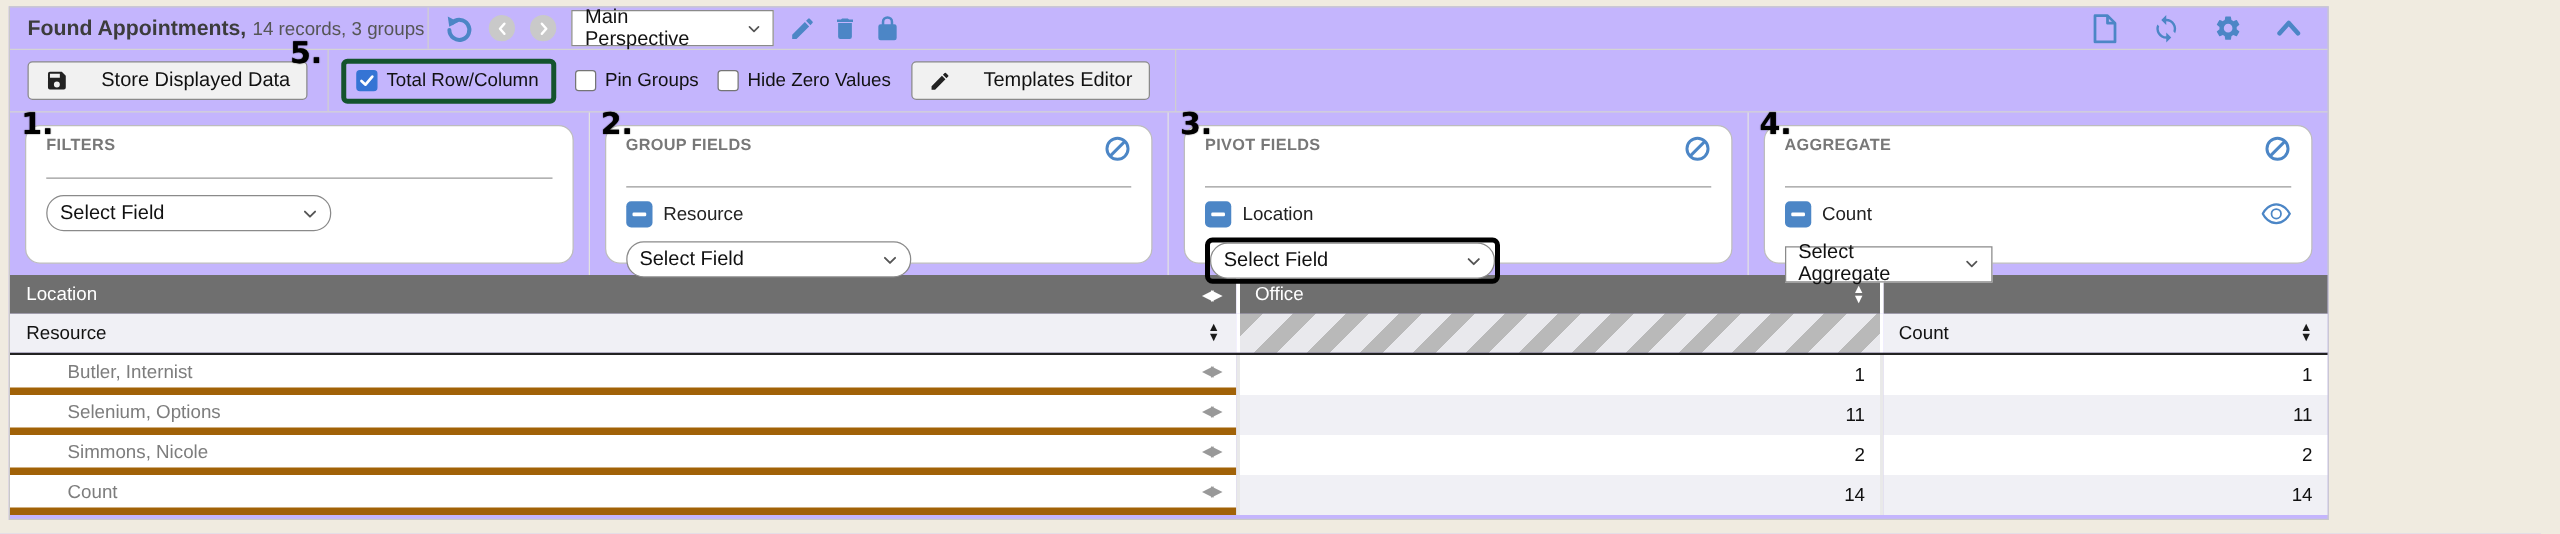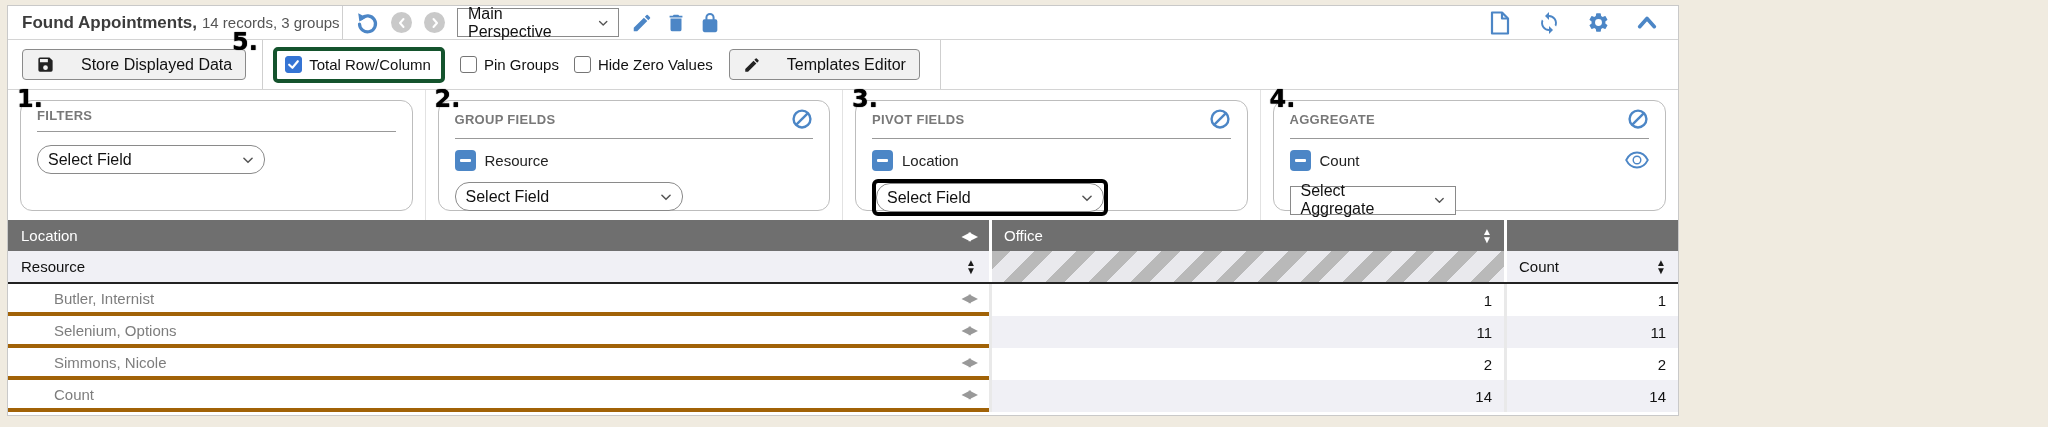--- a/index.html
+++ b/index.html
@@ -5,22 +5,22 @@
   * { margin:0; padding:0; box-sizing:border-box; }
   html,body { width:2048px; height:427px; }
   body {
     position:relative;
     background:#f0ebe0;
     font-family:"Liberation Sans", sans-serif;
     color:#111;
     overflow:hidden;
   }
   .widget {
-    position:absolute; left:7px; top:5px; width:1672px; height:411px;
-    background:#ffffff; border:1px solid #c9c9c9;
+    position:absolute; left:7px; top:5px; width:1856px; height:411px;
+    background:#c4b5fd; border:1px solid #c9c9c9;
     display:flex; flex-direction:column;
   }
   
   .row1 {
     height:34px; min-height:34px; border-bottom:1px solid #d4d4d4;
     display:flex; align-items:center; padding-left:14px; gap:12px;
   }
   .title-wrap { width:308px; white-space:nowrap; }
   .title { font-weight:bold; font-size:17px; color:#3c3c3c; }
   .subtitle { font-size:15px; color:#555; margin-left:5px; }
@@ -67,22 +67,22 @@
     text-shadow:0 0 1px #000; pointer-events:none;
   }
   .annot5 { position:absolute; left:224px; top:-12px; z-index:6; }
 
   
   .panels { height:130px; min-height:130px; display:flex; }
   .psec { width:25%; position:relative; border-right:1px solid #e2e2e2; padding:10px 12px 9px 12px; }
   .psec:last-child { border-right:none; }
   .psec .annot { position:absolute; left:9px; top:-5px; z-index:3; }
   .panel { height:100%; border:1px solid #bdbdbd; border-radius:12px; padding:7px 16px 0 16px; background:#fff; }
-  .ptitle-row { display:flex; align-items:center; justify-content:space-between;
-    border-bottom:1px solid #999; padding-bottom:8px; min-height:24px; }
+  .ptitle-row { display:flex; align-items:flex-start; justify-content:space-between;
+    border-bottom:1px solid #999; padding-bottom:19px; min-height:24px; }
   .ptitle { font-size:13px; font-weight:bold; color:#787878; letter-spacing:.3px; }
   .fieldrow { display:flex; align-items:center; gap:9px; margin-top:9px; height:24px; }
   .minus-sq { width:21px; height:21px; border-radius:4px; background:#4c86c6;
     display:flex; align-items:center; justify-content:center; cursor:pointer; flex:none; }
   .minus-bar { width:11px; height:3px; background:#fff; border-radius:1px; }
   .flabel { font-size:15px; color:#222; }
   .eyewrap { margin-left:auto; display:flex; align-items:center; cursor:pointer; }
   .pselect-row { margin-top:10px; }
   .pselect-row.nofield { margin-top:13px; }
   .select.w-field { width:228px;border-radius:14px; }
@@ -97,21 +97,21 @@
   .c2 { width:512px; display:flex; align-items:center; padding:0 12px; }
   .c3 { flex:1; display:flex; align-items:center; padding:0 12px; }
   .h1 { height:31px; }
   .h1 .c1, .h1 .c2, .h1 .c3 { background:#6f6f6f; color:#fff; }
   .h1 .csep { background:#fff; }
   .h2 { height:33px; border-bottom:2px solid #222; }
   .h2 .c1, .h2 .c3 { background:#f0f0f5; color:#111; }
   .h2 .csep { background:#fff; }
   .hatch { background:repeating-linear-gradient(135deg, #b9b9b9 0 13px, #e9e9ed 13px 30px); }
   .dr { height:32px; }
-  .dr .c1 { color:#7d7d7d; background:#fff; border-bottom:4px solid #a16207;padding-left:46px; }
+  .dr .c1 { color:#7d7d7d; background:#fff; border-bottom:6px solid #a16207;padding-left:46px; }
   .dr .c2, .dr .c3 { justify-content:flex-end; color:#111; background:#fff; }
   .dr.alt .c2, .dr.alt .c3 { background:#f0f0f5; }
   .dr .csep { background:#e9e9e9; }
 
   
   .col-lr { margin-left:auto; font-size:12px; letter-spacing:-2px; cursor:pointer; line-height:1; }
   .col-lr::before { content:"◀▶"; }
   .dr .col-lr { color:#999; }
   .sort-ud { margin-left:auto; font-size:10px; line-height:8px; text-align:center; cursor:pointer; }
   .sort-ud::before { content:"▲"; display:block; }

